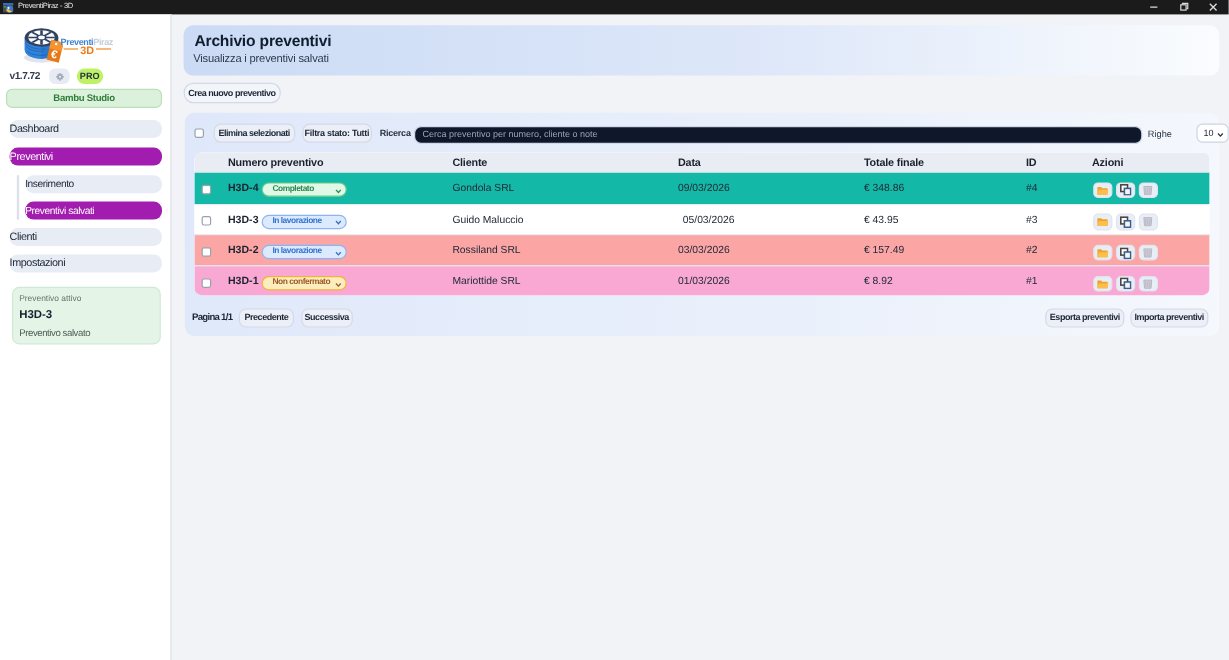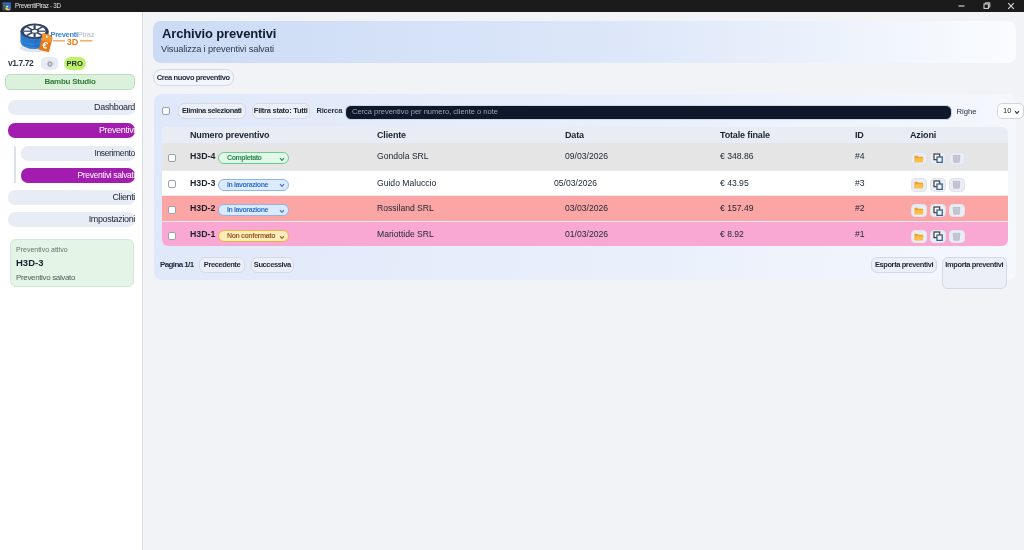--- a/index.html
+++ b/index.html
@@ -7,21 +7,21 @@
   body { font-family:"Liberation Sans", sans-serif; position:relative; background:#f1f3f7; }
   .abs { position:absolute; }
   div { white-space:nowrap; }
 
   
   #titlebar { position:absolute; left:0; top:0; width:1024px; height:12px; background:#1b1b1c; }
   #titlebar .title { position:absolute; left:15px; top:0; height:12px; line-height:12px; font-size:6.3px; letter-spacing:-0.3px; color:#e3e3e3; }
 
   
   #sidebar { position:absolute; left:0; top:12px; width:143px; height:538px; background:#ffffff; border-right:1px solid #d9dde3; }
-  .navbtn { position:absolute; left:8px; width:127px; height:15px; border-radius:7px; background:#e8ecf4; color:#202a38; font-size:9px; letter-spacing:-0.35px; text-align:right; line-height:15px; }
+  .navbtn { position:absolute; left:8px; width:127px; height:15px; border-radius:7px; background:#e8ecf4; color:#202a38; font-size:9px; letter-spacing:-0.35px; text-align:left; line-height:15px; }
   .navbtn.sub { left:21px; width:114px; font-size:8.5px; }
   .navbtn.active { background:#a21caf; color:#ffffff; }
 
   
   .btn { position:absolute; background:#eceff7; border:1px solid #d3dae6; border-radius:6px; color:#1c2634; font-size:7.5px; font-weight:bold; letter-spacing:-0.4px; text-align:center; }
 
   
   #tbl { position:absolute; left:162px; top:127px; width:846px; height:119px; background:#ffffff; border-radius:6px; overflow:hidden; }
   .th { position:absolute; top:0; height:17px; line-height:17px; font-size:9px; font-weight:bold; letter-spacing:-0.15px; color:#19222f; }
   .row { position:absolute; left:0; width:846px; }
@@ -147,21 +147,21 @@
 </div>
 
 <div id="tbl">
   <div class="abs" style="left:0;top:0;width:846px;height:17px;background:#e9edf3;border-bottom:1px solid #e0e5ee;"></div>
   <div class="th" style="left:28px;">Numero preventivo</div>
   <div class="th" style="left:215px;">Cliente</div>
   <div class="th" style="left:403px;">Data</div>
   <div class="th" style="left:558px;">Totale finale</div>
   <div class="th" style="left:693px;">ID</div>
   <div class="th" style="left:748px;">Azioni</div>
-<div class="row" style="top: 17px; height: 25.7px; background: #e5e5e5;">
+<div class="row" style="top: 17px; height: 25.7px; background: #14b8a6;">
     <div class="cb" style="left:6px;top:9.5px;"></div>
     <div class="cell" style="left:28px;font-weight:bold;font-size:8.8px;color:#19222f;">H3D-4</div>
     <div class="pill" style="left:56px;top:8px;width:71px;background:#e1f7e7;border-color:#68ce8a;color:#2b8a50">Completato
       <svg style="position:absolute;right:3px;top:3.5px" width="6" height="5" viewBox="0 0 6 5">
           <path d="M1,1.2 L3,3.4 L5,1.2" fill="none" stroke="#2b8a50" stroke-width="1.1"></path>
         </svg>
     </div>
     <div class="cell" style="left:215px;">Gondola SRL</div>
     <div class="cell" style="left:403px;">09/03/2026</div>
     <div class="cell" style="left:558px;">€ 348.86</div>
@@ -189,21 +189,21 @@
     </div>
     <div class="row" style="top: 42.7px; height: 25.7px; background: rgb(255, 255, 255); border-top: 1px solid rgb(232, 236, 241);">
     <div class="cb" style="left:6px;top:9.5px;"></div>
     <div class="cell" style="left:28px;font-weight:bold;font-size:8.8px;color:#19222f;">H3D-3</div>
     <div class="pill" style="left:56px;top:8px;width:71px;background:#dceafd;border-color:#8cb4f5;color:#3173d2">In lavorazione
       <svg style="position:absolute;right:3px;top:3.5px" width="6" height="5" viewBox="0 0 6 5">
           <path d="M1,1.2 L3,3.4 L5,1.2" fill="none" stroke="#3b6fc9" stroke-width="1.1"></path>
         </svg>
     </div>
     <div class="cell" style="left:215px;">Guido Maluccio</div>
-    <div class="cell" style="left:392px;">05/03/2026</div>
+    <div class="cell" style="left:407px;">05/03/2026</div>
     <div class="cell" style="left:558px;">€ 43.95</div>
     <div class="cell" style="left:693px;">#3</div>
     <div class="acts">
       <div class="act">
           <svg width="10" height="9" viewBox="0 0 10 9">
             <path d="M0.5,1.8 L3.6,1.8 L4.5,2.8 L9,2.8 L9,8.3 L0.5,8.3 Z" fill="#f0a22b"></path>
             <path d="M1.6,4.2 L9.8,4.2 L8.6,8.3 L0.5,8.3 Z" fill="#fcc04a"></path>
           </svg>
         </div>
       <div class="act">
@@ -285,13 +285,13 @@
           </svg>
         </div>
     </div>
     </div>
   </div>
 
 <div class="abs" style="left:160px;top:260px;font-size:8px;font-weight:bold;letter-spacing:-0.6px;color:#1c2634;">Pagina 1/1</div>
 <div class="btn" style="left:199px;top:257px;width:46px;height:16px;line-height:14px;">Precedente</div>
 <div class="btn" style="left:251px;top:257px;width:42.5px;height:16px;line-height:14px;">Successiva</div>
 <div class="btn" style="left:871px;top:257px;width:66px;height:16px;line-height:14px;">Esporta preventivi</div>
-<div class="btn" style="left:941.5px;top:257px;width:65.5px;height:32px;line-height:14px;">Importa preventivi</div>
+<div class="btn" style="left:941.5px;top:257px;width:65.5px;height:16px;line-height:14px;">Importa preventivi</div>
 
 </body></html>

